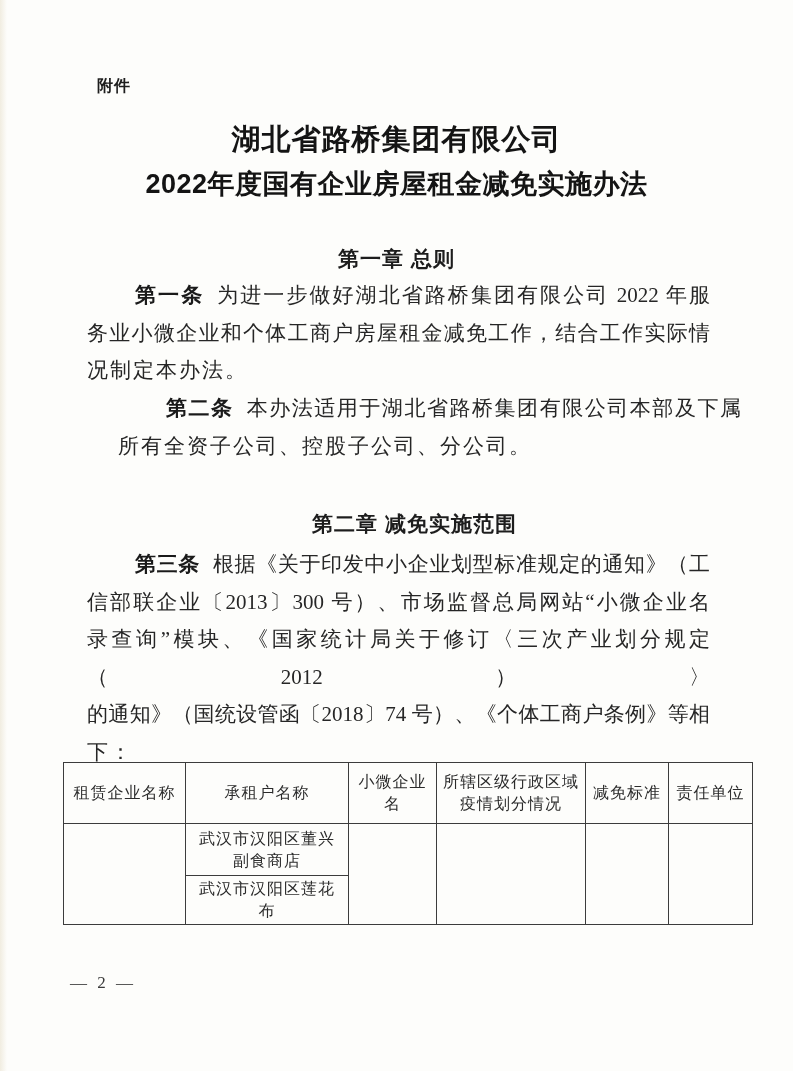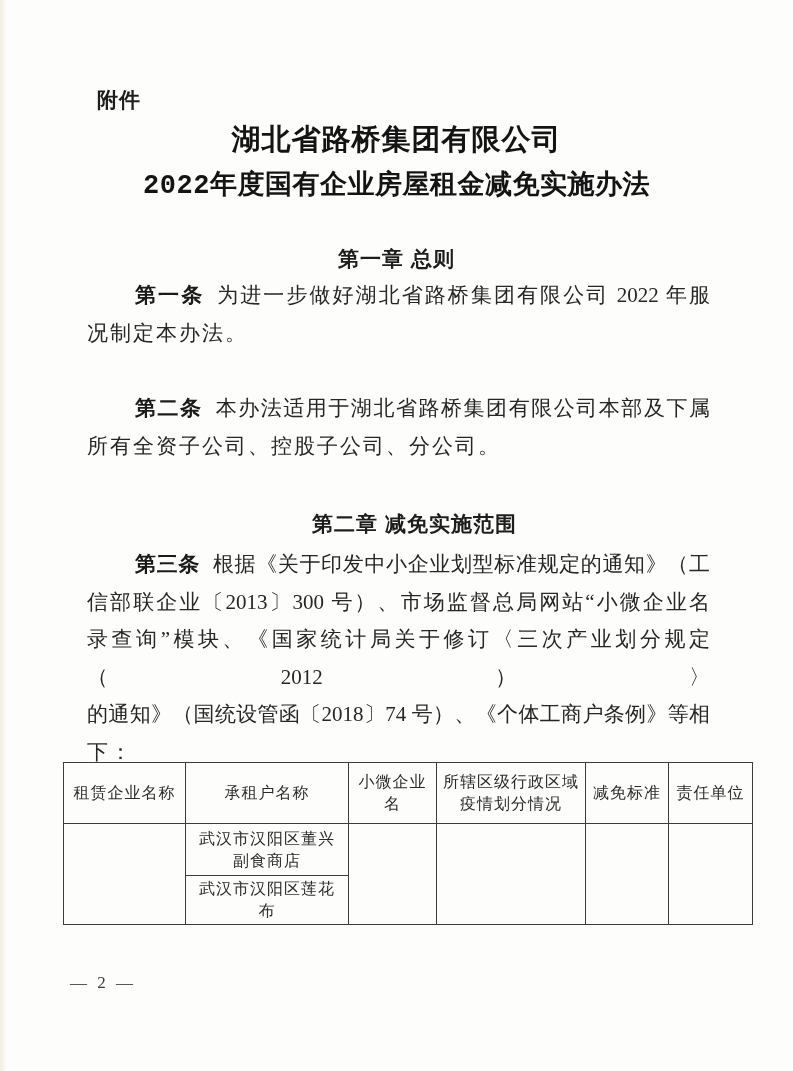--- a/index.html
+++ b/index.html
@@ -11,33 +11,33 @@
     width: 793px;
     height: 1071px;
     margin: 0 auto;
     background: linear-gradient(90deg, #f1ede1 0px, #fdfdfb 7px);
     color: #262626;
     overflow: hidden;
   }
 
   .attachment {
     position: absolute;
-    left: 97px; top: 86px;
+    left: 97px; top: 76px;
     font-family: "Liberation Sans", sans-serif;
     font-weight: 700;
-    font-size: 21px;
+    font-size: 16px;
     color: #1d1d1d;
     letter-spacing: 1px;
   }
 
   .title {
     position: absolute;
     left: 0; width: 100%;
     text-align: center;
-    font-family: Liberation Mono, monospace;
+    font-family: Liberation Sans, sans-serif;
     font-weight: 700;
     color: #141414;
   }
   .title-1 { top: 120px; font-size: 29px; letter-spacing: 1px; }
   .title-2 { top: 166px; font-size: 27px; letter-spacing: 0.5px; }
 
   .chapter-heading {
     position: absolute;
     left: 0; width: 100%;
     text-align: center;
@@ -52,21 +52,21 @@
 
   .para {
     position: absolute;
     left: 87px;
     width: 623px;
     font-size: 21px;
     line-height: 37.5px;
     color: #262626;
   }
   .p1 { top: 277px; }
-  .p2 { top: 390px; }
+  .p2 { top: 390px; margin-left: 31px; }
   .p3 { top: 546px; }
 
   .line { text-align: justify; text-align-last: justify; }
   .line.last { text-align: left; text-align-last: left; letter-spacing: 2px; }
   .line.first { padding-left: 48px; }
 
   .term {
     font-family: Liberation Serif, serif;
     font-weight: 700;
     color: #1a1a1a;
@@ -110,20 +110,21 @@
 
   <div class="attachment">附件</div>
 
   <div class="title title-1">湖北省路桥集团有限公司</div>
   <div class="title title-2">2022年度国有企业房屋租金减免实施办法</div>
 
   <div class="chapter-heading ch1">第一章 总则</div>
 
   <div class="para p1">
     <div class="line first"><span class="term">第一条</span><span>为进一步做好湖北省路桥集团有限公司 2022 年服</span></div>
+    <div class="line">务业小微企业和个体工商户房屋租金减免工作，结合工作实际情</div>
     <div class="line last">况制定本办法。</div>
   </div>
 
   <div class="para p2">
     <div class="line first"><span class="term">第二条</span><span>本办法适用于湖北省路桥集团有限公司本部及下属</span></div>
     <div class="line last">所有全资子公司、控股子公司、分公司。</div>
   </div>
 
   <div class="chapter-heading ch2">第二章 减免实施范围</div>
 

